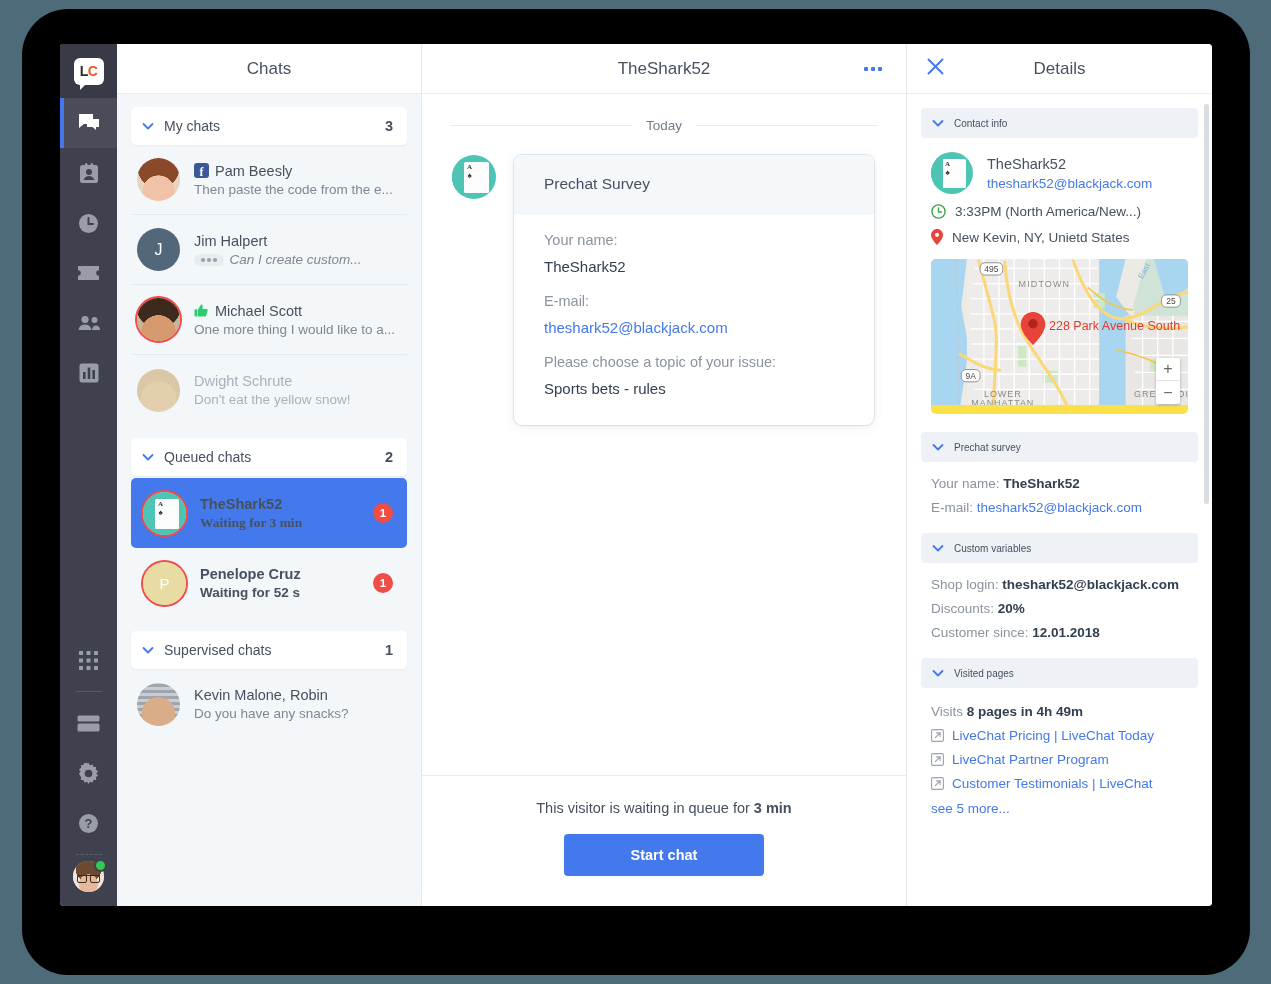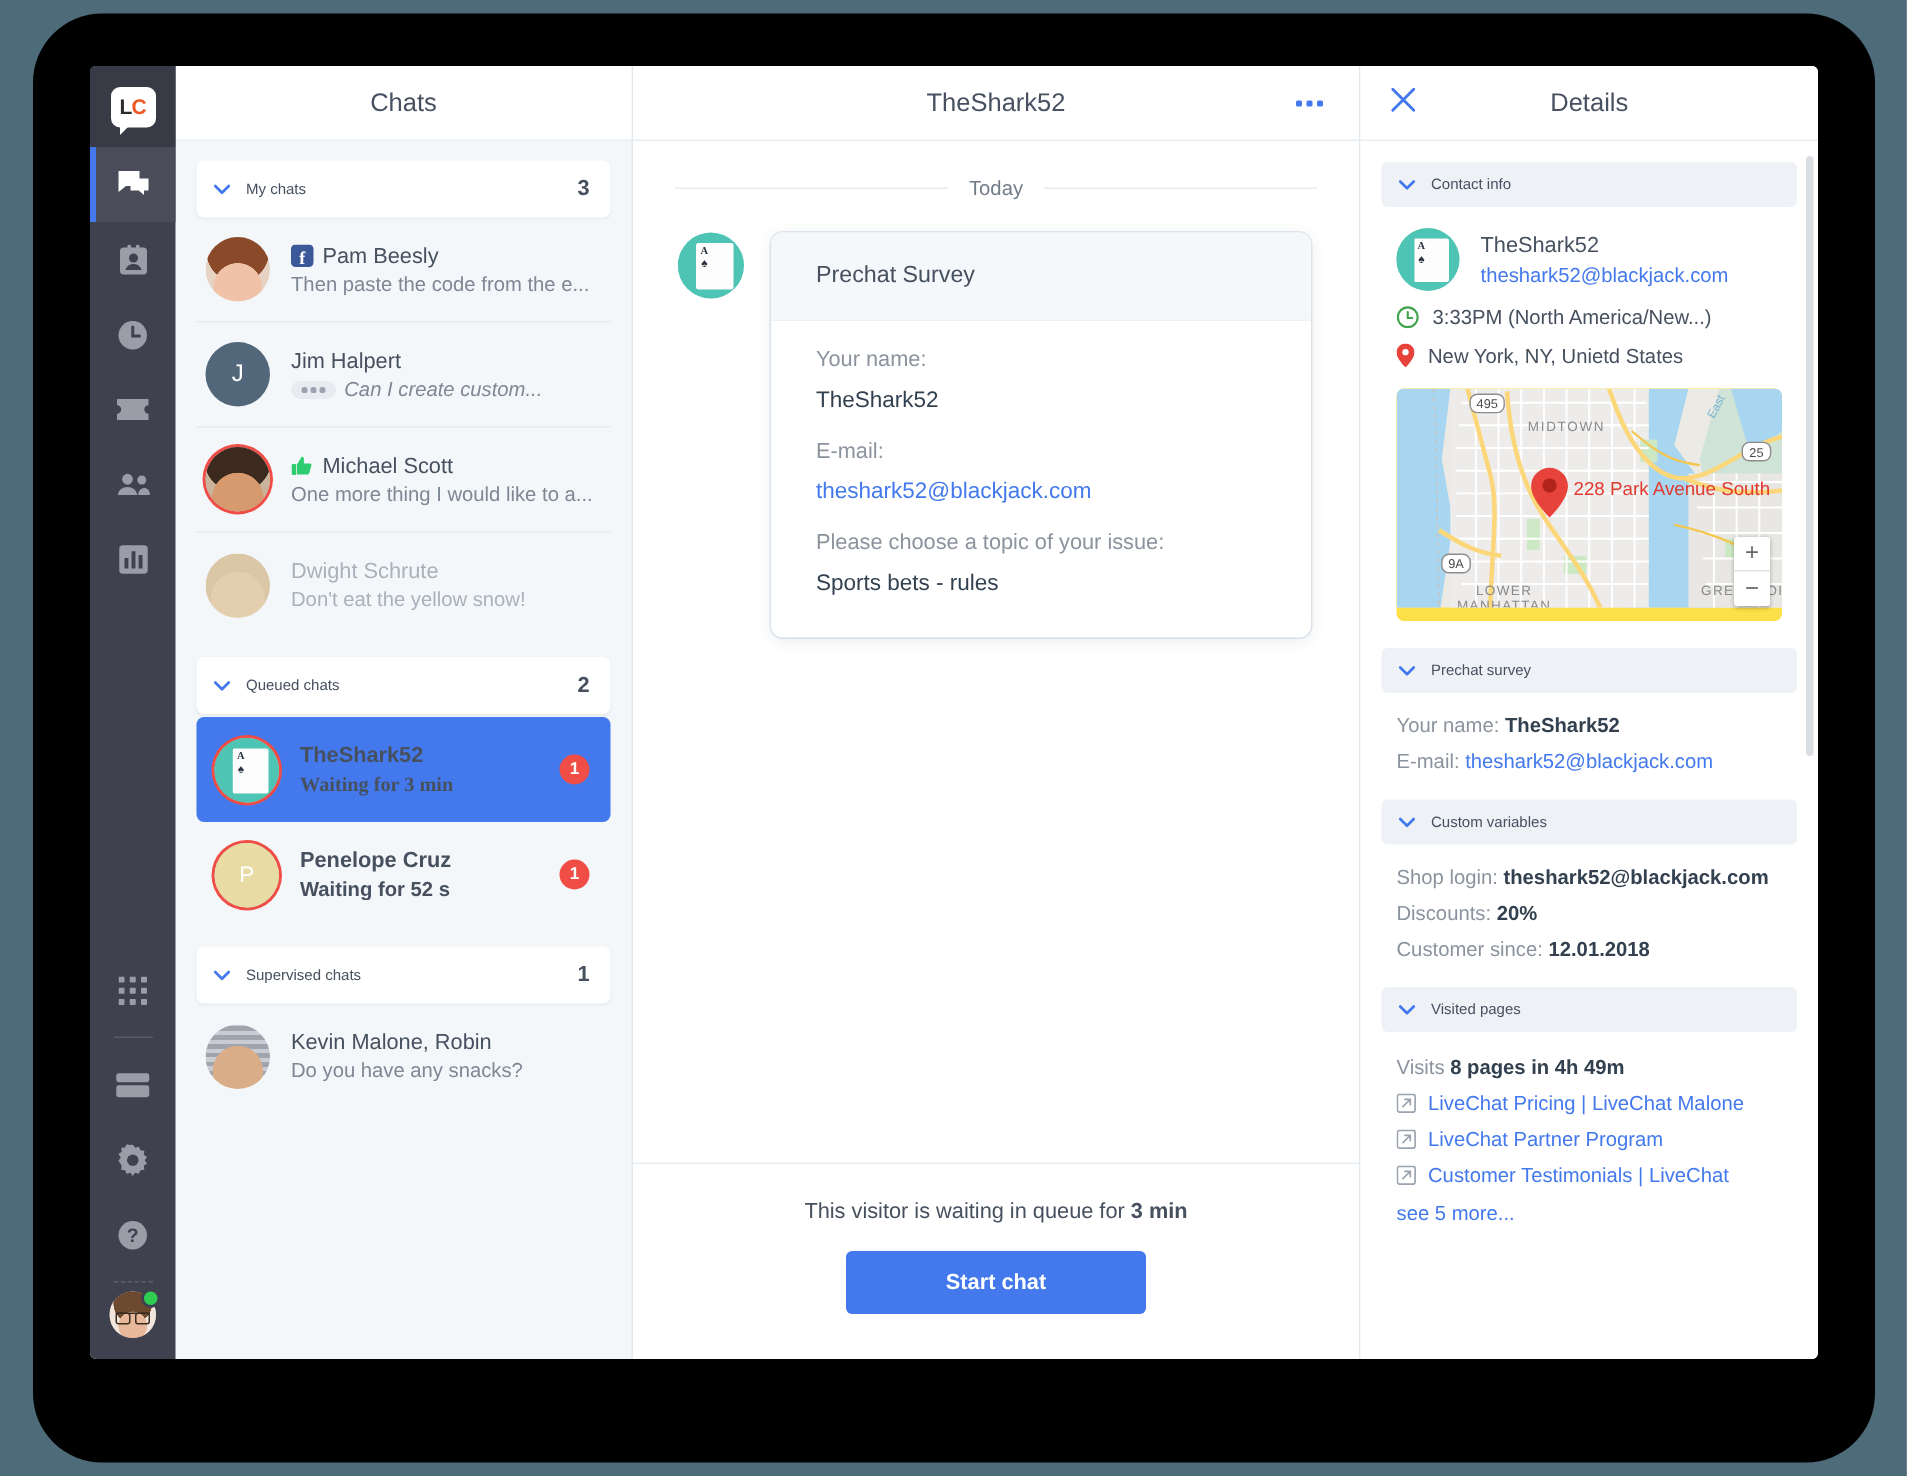--- a/index.html
+++ b/index.html
@@ -151,21 +151,21 @@
     border-radius: 5px;
     box-shadow: 0 1px 2px rgba(50,70,90,0.07);
     display: flex; align-items: center;
     padding: 0 14px 0 10px;
     cursor: pointer;
   }
   .chev {
     width: 14px; height: 14px; margin-right: 9px;
     flex: 0 0 14px;
   }
-  .group-title { flex: 1 1 auto; font-size: 10px; color: #46505f; }
+  .group-title { flex: 1 1 auto; font-size: 14px; color: #46505f; }
   .group-count { font-size: 14.5px; color: #46505f; font-weight: bold; }
 
   .chat-row {
     display: flex; align-items: center;
     padding: 12px 6px 12px 6px;
     border-bottom: 1px solid #e6ebef;
     cursor: pointer;
     min-height: 70px;
   }
   .chat-row.last { border-bottom: none; }
@@ -743,21 +743,21 @@
                 <circle cx="7.5" cy="7.5" r="6.6" fill="none" stroke="#3fa34d" stroke-width="1.4"></circle>
                 <path d="M7.5 4v4h3" stroke="#3fa34d" stroke-width="1.4" fill="none" stroke-linecap="round"></path>
               </svg>
             <span>3:33PM (North America/New...)</span>
           </div>
           <div class="meta-line">
             <svg width="12" height="16" viewBox="0 0 12 16">
                 <path d="M6 0C2.7 0 0 2.7 0 6c0 4.2 6 10 6 10s6-5.8 6-10c0-3.3-2.7-6-6-6z" fill="#e8433b"></path>
                 <circle cx="6" cy="5.8" r="2.1" fill="#fff"></circle>
               </svg>
-            <span>New York, NY, Unietd States</span>
+            <span>New Kevin, NY, Unietd States</span>
           </div>
 
           <div class="map">
             <svg class="mapsvg" viewBox="0 0 272 155" preserveAspectRatio="none">
               <rect width="272" height="155" fill="#eceae4"></rect>
 
               <path d="M0 0h38l-6 50 8 45-9 60H0z" fill="#a8d6f0"></path>
               <path d="M178 0h28l-10 40 22 30-8 45 12 40h-60l10-60z" fill="#a8d6f0"></path>
               <path d="M228 0h44v60l-26 20 14 35-10 40h-40l12-60-8-45z" fill="#cfe3d6"></path>
               <path d="M236 0h36v30l-22 18z" fill="#a8d6f0"></path>
@@ -870,21 +870,21 @@
         <div class="sec-body">
           <div class="visit-line">
             <span>Visits</span>
             <b>8 pages in 4h 49m</b>
           </div>
           <div class="page-link">
             <svg width="13" height="13" viewBox="0 0 13 13">
                 <rect x="0.6" y="0.6" width="11.8" height="11.8" rx="1.4" fill="none" stroke="#9aa3ae" stroke-width="1.1"></rect>
                 <path d="M4.3 8.7L9 4M5.6 3.9H9.2v3.6" stroke="#9aa3ae" stroke-width="1.1" fill="none" stroke-linecap="round"></path>
               </svg>
-            <span>LiveChat Pricing | LiveChat Malone</span>
+            <span>LiveChat Pricing | LiveChat Today</span>
           </div>
           <div class="page-link">
             <svg width="13" height="13" viewBox="0 0 13 13">
                 <rect x="0.6" y="0.6" width="11.8" height="11.8" rx="1.4" fill="none" stroke="#9aa3ae" stroke-width="1.1"></rect>
                 <path d="M4.3 8.7L9 4M5.6 3.9H9.2v3.6" stroke="#9aa3ae" stroke-width="1.1" fill="none" stroke-linecap="round"></path>
               </svg>
             <span>LiveChat Partner Program</span>
           </div>
           <div class="page-link">
             <svg width="13" height="13" viewBox="0 0 13 13">

